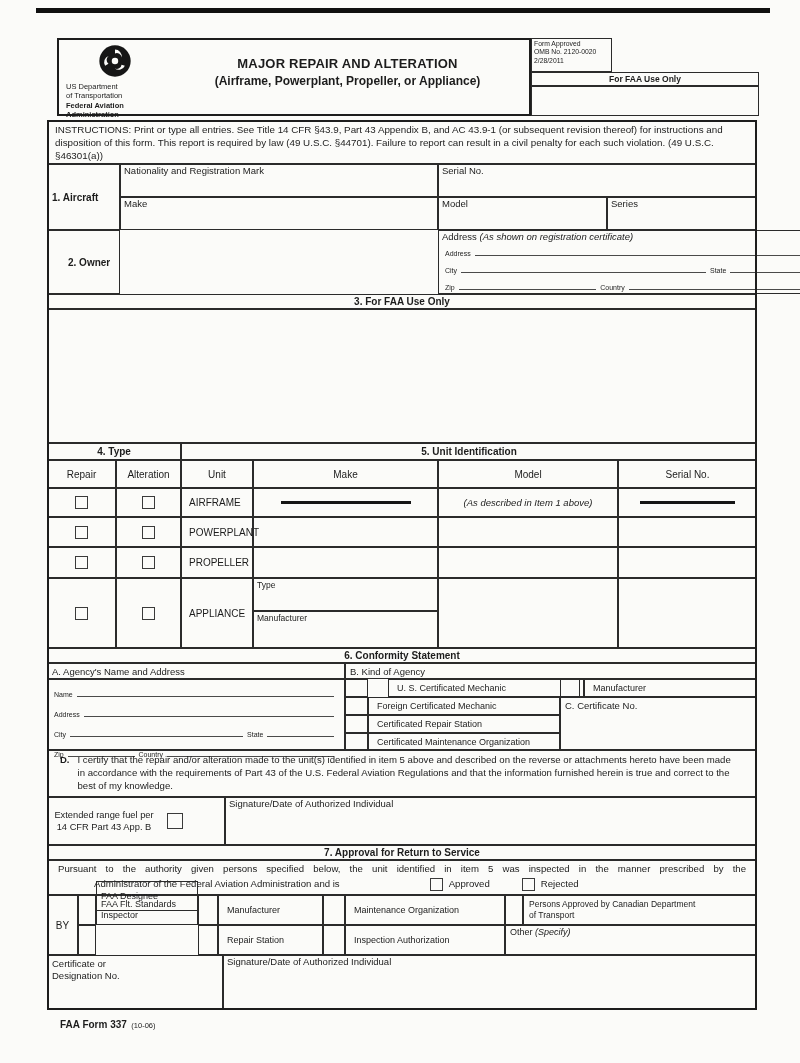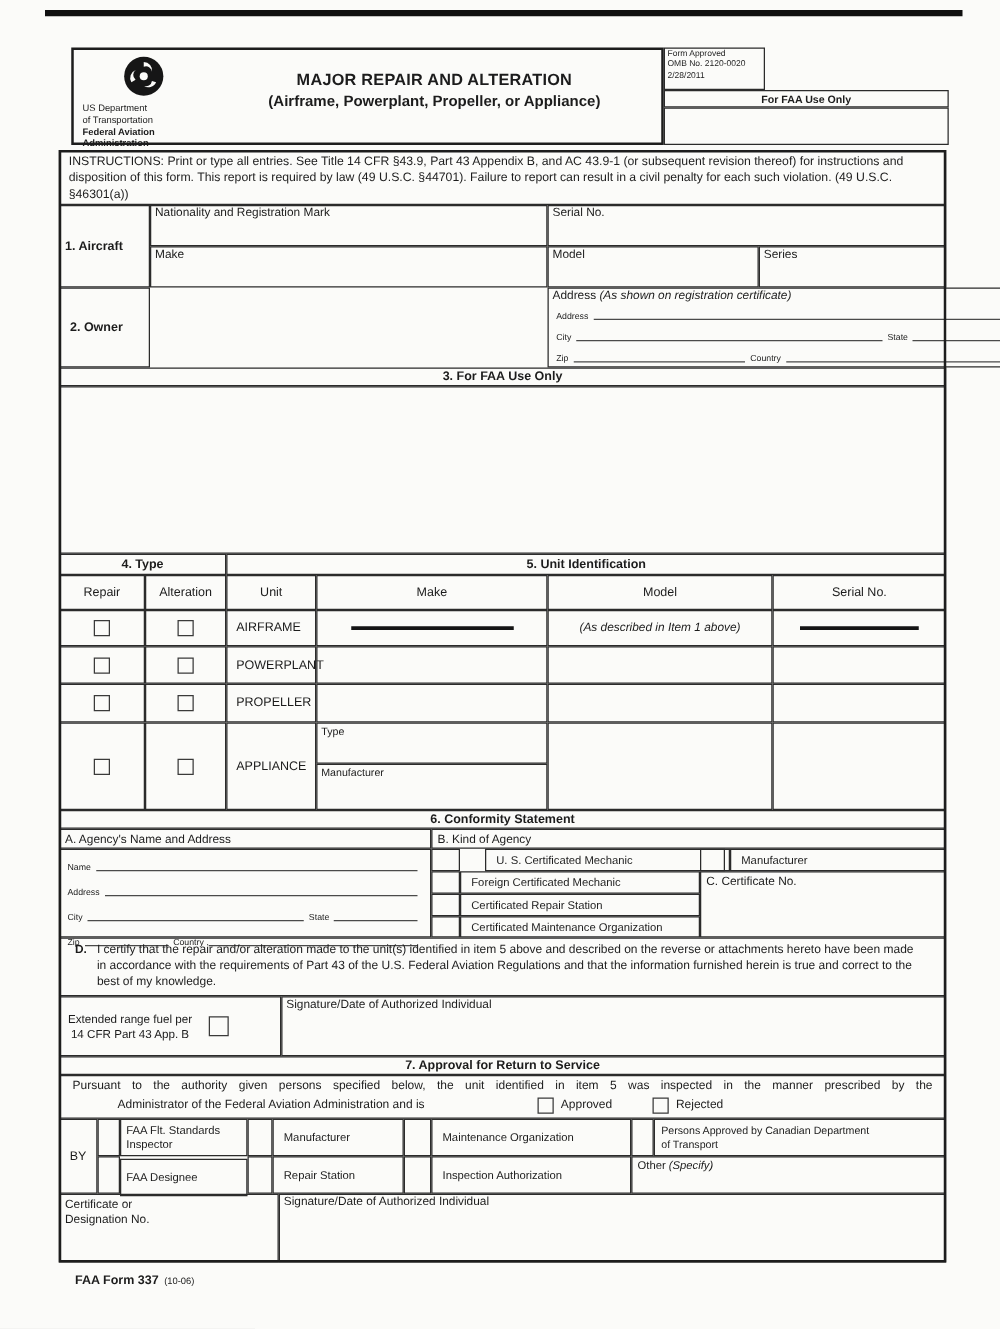--- a/index.html
+++ b/index.html
@@ -96,21 +96,21 @@
     <div class="lbl">Make</div>
   </div>
   <div class="abs b" style="left:438px;top:197px;width:169px;height:33px;">
     <div class="lbl">Model</div>
   </div>
   <div class="abs b" style="left:607px;top:197px;width:150px;height:33px;">
     <div class="lbl">Series</div>
   </div>
 
   <div class="abs b vctr" style="left:47px;top:230px;width:73px;height:64px;">
-    <span class="bold" style="font-size:10px;padding-left:8px;">2. Owner</span>
+    <span class="bold" style="font-size:10px;padding-left:20px;">2. Owner</span>
   </div>
   <div class="abs b" style="left:438px;top:230px;width:385px;height:64px;">
     <div class="lbl"><span>Address</span>
       <span class="it">(As shown on registration certificate)</span></div>
     <div class="frow" style="margin-top:1px;">
       <span class="flabel">Address</span>
       <div class="fline"></div>
     </div>
     <div class="frow" style="margin-top:4px;">
       <span class="flabel">City</span>
@@ -322,21 +322,21 @@
   <div class="abs b" style="left:323px;top:895px;width:22px;height:30px;"></div>
   <div class="abs b opt" style="left:345px;top:895px;width:160px;height:30px;">
       <span>Maintenance Organization</span>
     </div>
   <div class="abs b" style="left:505px;top:895px;width:18px;height:30px;"></div>
   <div class="abs b opt" style="left:523px;top:895px;width:234px;height:30px;font-size:8.5px;line-height:1.25;padding-left:5px;">
       <span style="max-width:175px;display:inline-block;">Persons Approved by Canadian Department of Transport</span>
     </div>
 
   <div class="abs b" style="left:78px;top:925px;width:18px;height:30px;"></div>
-  <div class="abs b opt" style="left:96px;top:927px;width:102px;height:30px;padding-left:4px;">
+  <div class="abs b opt" style="left:96px;top:881px;width:102px;height:30px;padding-left:4px;">
       <span>FAA Designee</span>
     </div>
   <div class="abs b" style="left:198px;top:925px;width:20px;height:30px;"></div>
   <div class="abs b opt" style="left:218px;top:925px;width:105px;height:30px;">
       <span>Repair Station</span>
     </div>
   <div class="abs b" style="left:323px;top:925px;width:22px;height:30px;"></div>
   <div class="abs b opt" style="left:345px;top:925px;width:160px;height:30px;">
       <span>Inspection Authorization</span>
     </div>

